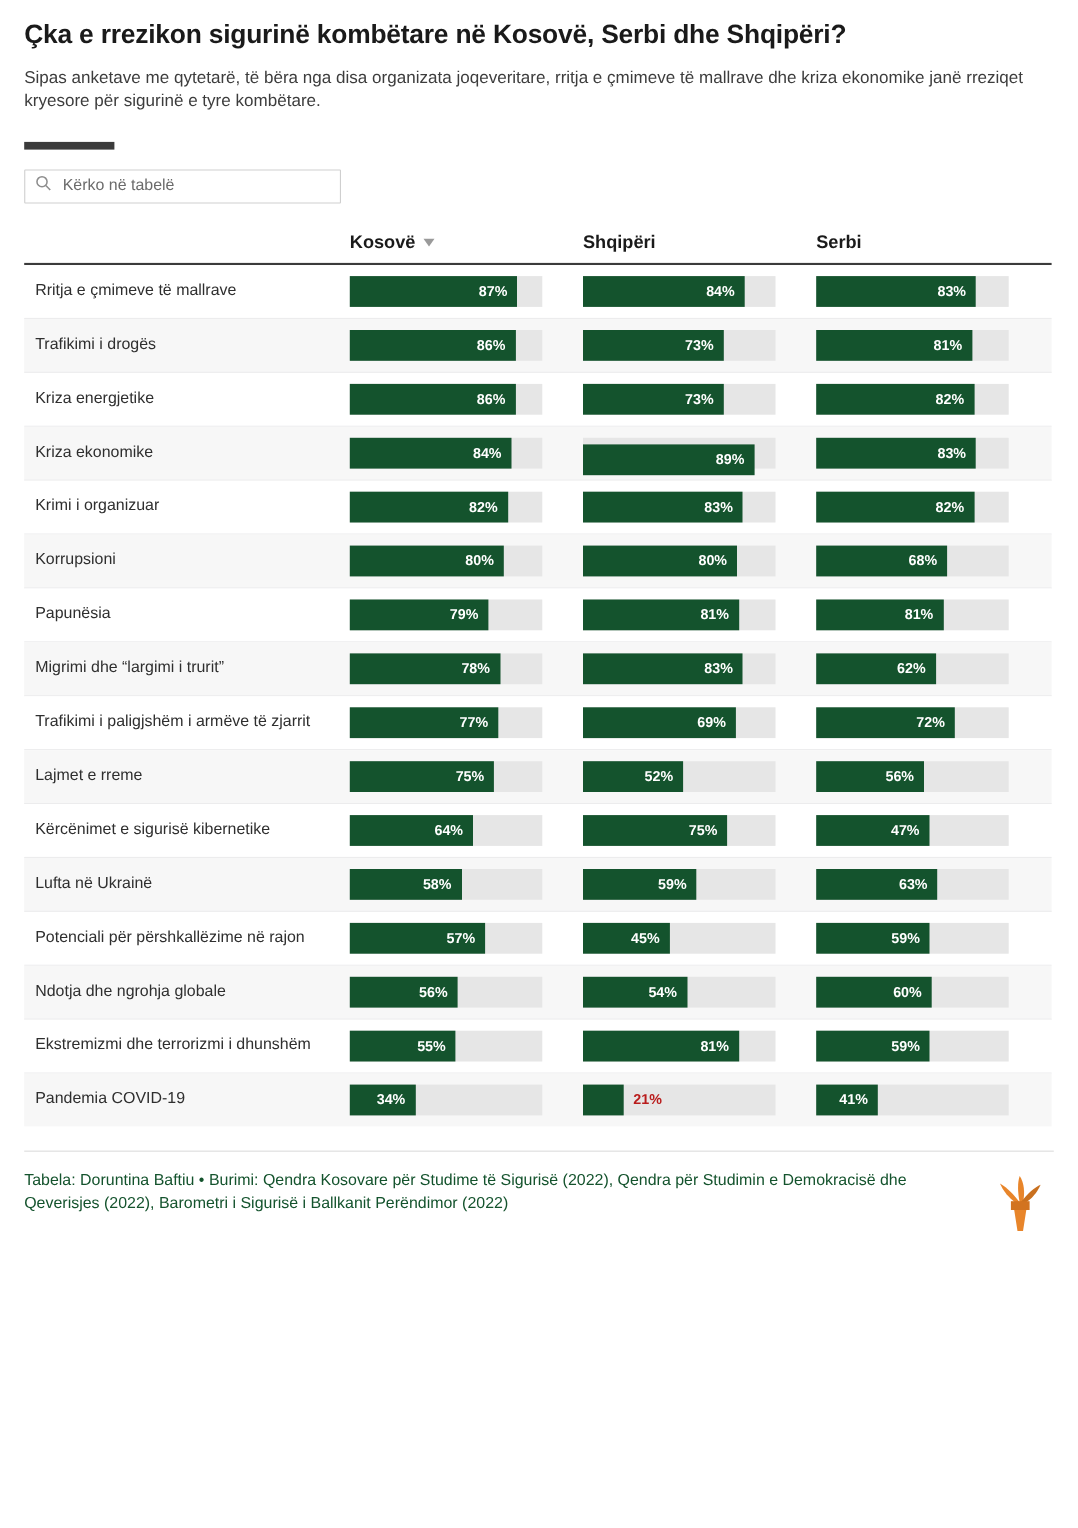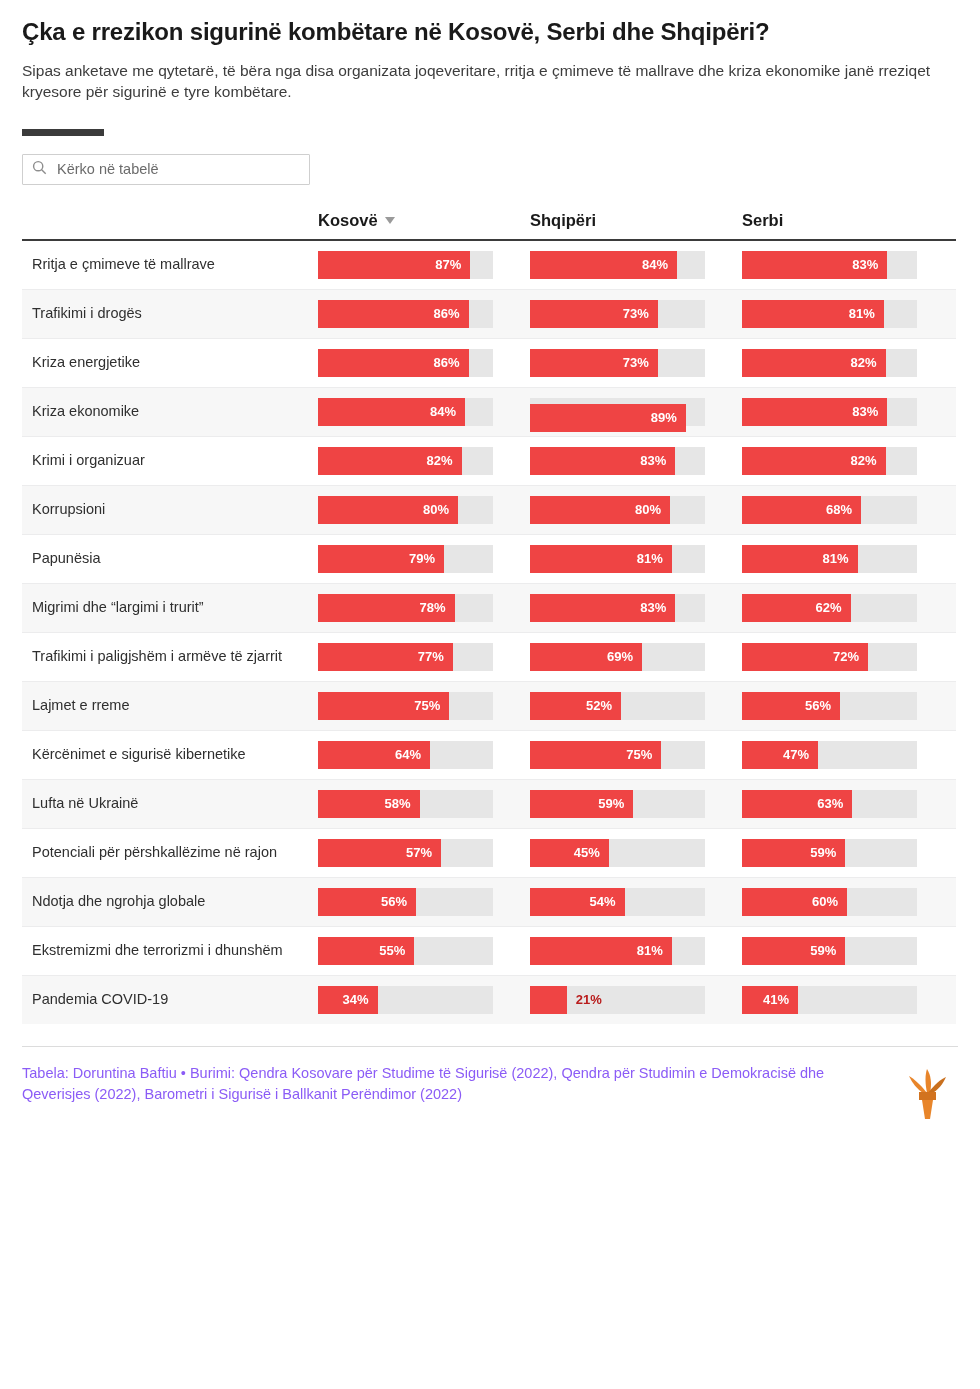--- a/index.html
+++ b/index.html
@@ -112,21 +112,21 @@
   .track {
     position: relative;
     width: 175px;
     height: 28px;
     background: #e6e6e6;
     display: flex;
     align-items: center;
   }
   .fill {
     height: 28px;
-    background: #ef4444;
+    background: #14532d;
     display: flex;
     align-items: center;
     justify-content: flex-end;
   }
   .val-in {
     font-size: 13px;
     font-weight: bold;
     color: #ffffff;
     padding-right: 9px;
     white-space: nowrap;
@@ -144,21 +144,21 @@
     margin-top: 22px;
     border-top: 1px solid #dcdcdc;
     padding-top: 16px;
     display: flex;
     align-items: flex-start;
     justify-content: space-between;
   }
   .credit {
     font-size: 14.5px;
     line-height: 1.45;
-    color: #8b5cf6;
+    color: #14532d;
     max-width: 820px;
   }
   .logo { flex: none; width: 54px; height: 58px; margin-right: 4px; }
 </style>
 </head>
 <body>
 
 <div class="page">
 
   <h1 class="headline">Çka e rrezikon sigurinë kombëtare në Kosovë, Serbi dhe Shqipëri?</h1>
@@ -387,21 +387,21 @@
           <div class="cell-label">Trafikimi i paligjshëm i armëve të zjarrit</div>
           <div class="cell-bar">
             <div class="track">
               <div class="fill" style="width: 134.75px;">
                 <span class="val-in">77%</span>
               </div>
             </div>
           </div>
           <div class="cell-bar">
             <div class="track">
-              <div class="fill" style="width: 112px;">
+              <div class="fill" style="width: 139px;">
                 <span class="val-in">69%</span>
               </div>
             </div>
           </div>
           <div class="cell-bar">
             <div class="track">
               <div class="fill" style="width: 126px;">
                 <span class="val-in">72%</span>
               </div>
             </div>
@@ -442,21 +442,21 @@
           </div>
           <div class="cell-bar">
             <div class="track">
               <div class="fill" style="width: 131.25px;">
                 <span class="val-in">75%</span>
               </div>
             </div>
           </div>
           <div class="cell-bar">
             <div class="track">
-              <div class="fill" style="width: 76px; text-align: right;">
+              <div class="fill" style="width: 103px; text-align: right;">
                 <span class="val-in">47%</span>
               </div>
             </div>
           </div>
         </div>
         <div class="row alt">
           <div class="cell-label">Lufta në Ukrainë</div>
           <div class="cell-bar">
             <div class="track">
               <div class="fill" style="width: 101.5px;">

